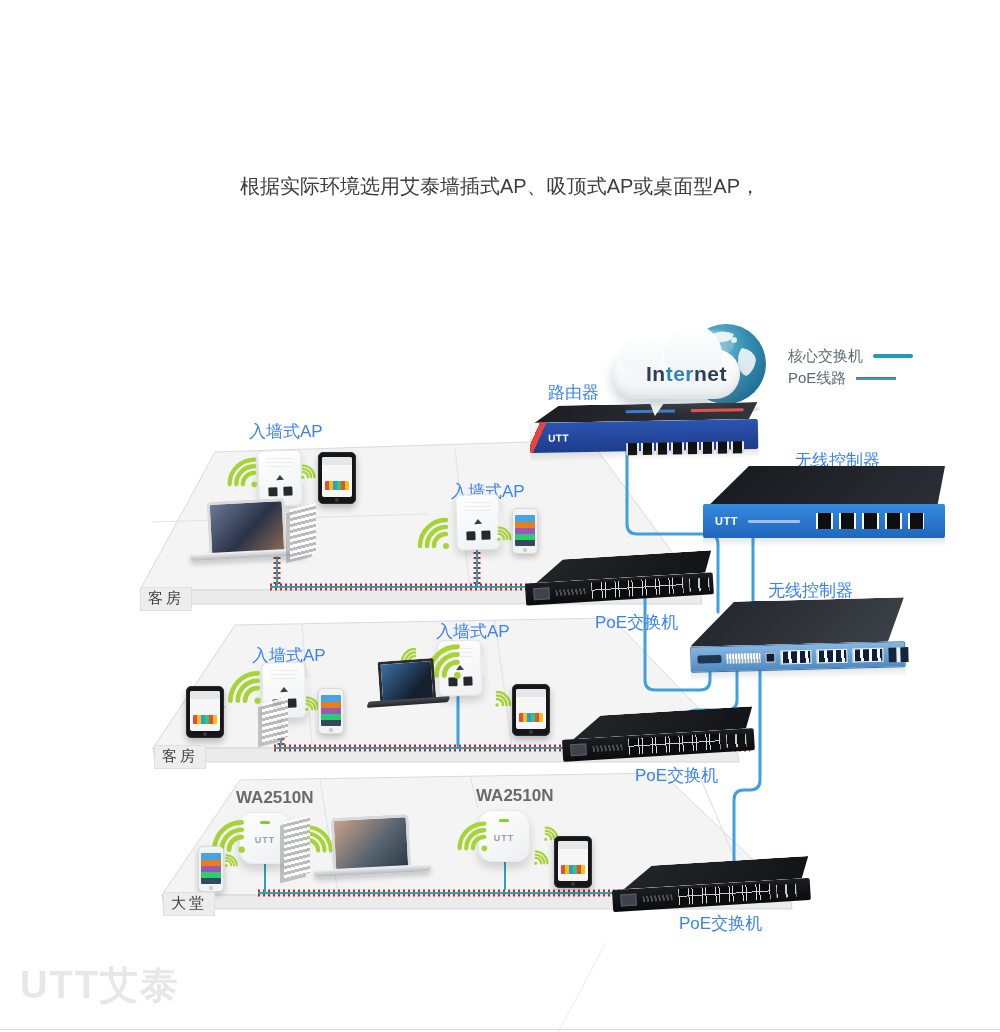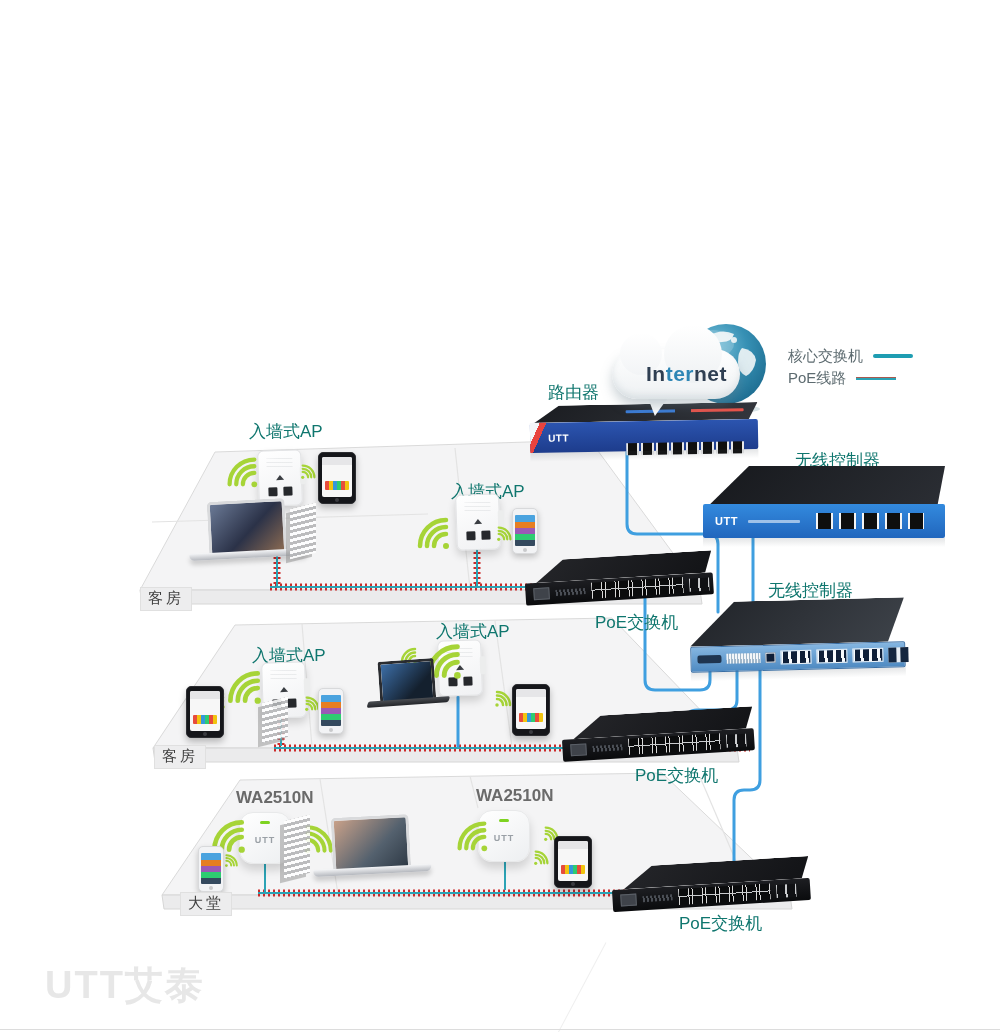--- a/index.html
+++ b/index.html
@@ -6,21 +6,21 @@
   html,body { background:#fff; }
   body { font-family:"Liberation Sans","DejaVu Sans",sans-serif; }
   #canvas { position:relative; width:1000px; height:1032px; margin:0 auto; background:#ffffff; overflow:hidden; }
 
   
   .page-title { position:absolute; top:72px; left:0; width:100%; text-align:center;
     font-size:44px; font-weight:700; color:#151515; letter-spacing:3px; }
   .intro { position:absolute; top:168px; left:0; width:100%; text-align:center;
     font-size:20px; color:#3d3d3d; line-height:37px; }
   .intro b { font-weight:700; color:#222; }
-  .dlabel { position:absolute; font-size:17px; color:#0f766e; white-space:nowrap; }
+  .dlabel { position:absolute; font-size:17px; color:#3b82f6; white-space:nowrap; }
   .dlabel.bold { font-weight:700; color:#6a6a6a; }
   .floor-tag { position:absolute; background:#ededee; border:1px solid #e0e0e0;
     padding:1px 7px 2px; font-size:15px; color:#3f3f3f; letter-spacing:3px; white-space:nowrap; }
 
   svg.lines { position:absolute; left:0; top:0; width:1000px; height:1032px; pointer-events:none; }
 
   
   .legend { position:absolute; left:788px; top:345px; }
   .legend .row { display:flex; align-items:center; gap:10px; height:22px; }
   .legend .lbl { font-size:15px; color:#5d6b70; }
@@ -160,31 +160,32 @@
     border-radius:3px 3px 0 0; background:linear-gradient(135deg,#3d6fa8,#14202e 70%); }
   .lap-dark .base { width:82px; height:6px; background:linear-gradient(180deg,#4a4d52,#232529);
     border-radius:2px; transform:skewX(-20deg); margin-top:-1px; }
 
   .stairs { position:absolute; width:26px; height:50px; transform:skewY(-14deg);
     background:repeating-linear-gradient(180deg,#ffffff 0 3px,#b6b7b9 3px 6px);
     box-shadow:-4px 3px 0 rgba(140,140,140,.55); opacity:.9; }
 
   
   .watermark { position:absolute; left:20px; top:960px; font-size:38px; font-weight:700;
-    color:#e7e7e7; letter-spacing:2px;margin-left:25px; }
+    color:#e7e7e7; letter-spacing:2px; }
   .bottom-line { position:absolute; left:0; bottom:2px; width:100%; height:1px; background:#dcdcdc; }
   .diag-line { position:absolute; left:575px; top:935px; width:1px; height:130px; background:#efefef;
     transform:rotate(28deg); }
 </style>
 </head>
 <body>
 
 <div id="canvas">
 
   <div class="intro">
+    <p>根据实际环境选用艾泰墙插式AP、吸顶式AP或桌面型AP，</p>
   </div>
 
   <svg class="lines" viewBox="0 0 1000 1032">
 
     <g>
       <polygon points="215,452 590,440 700,590 140,590" fill="#f4f4f5" stroke="#dadada" stroke-width="1"></polygon>
       <polygon points="140,590 700,590 702,604 142,604" fill="#ebebec" stroke="#d6d6d6" stroke-width="1"></polygon>
       <polygon points="235,625 612,618 737,748 153,748" fill="#f4f4f5" stroke="#dadada" stroke-width="1"></polygon>
       <polygon points="153,748 737,748 739,762 155,762" fill="#ebebec" stroke="#d6d6d6" stroke-width="1"></polygon>
       <polygon points="240,780 662,773 790,895 162,895" fill="#f4f4f5" stroke="#dadada" stroke-width="1"></polygon>
@@ -570,19 +571,19 @@
     <div class="base"></div>
   </div>
   <div class="tablet" style="left:554px; top:836px;">
     <div class="screen">
         <div class="head"></div>
         <div class="apps"></div>
       </div>
       <div class="home"></div>
   </div>
   <div class="stairs" style="left:284px; top:818px; height:58px;"></div>
-  <div class="floor-tag" style="left:180px; top:892px;">大堂</div>
+  <div class="floor-tag" style="left:163px; top:892px;">大堂</div>
 
   <div class="watermark">UTT艾泰</div>
   <div class="diag-line"></div>
   <div class="bottom-line"></div>
 
 </div>
 
 </body></html>

